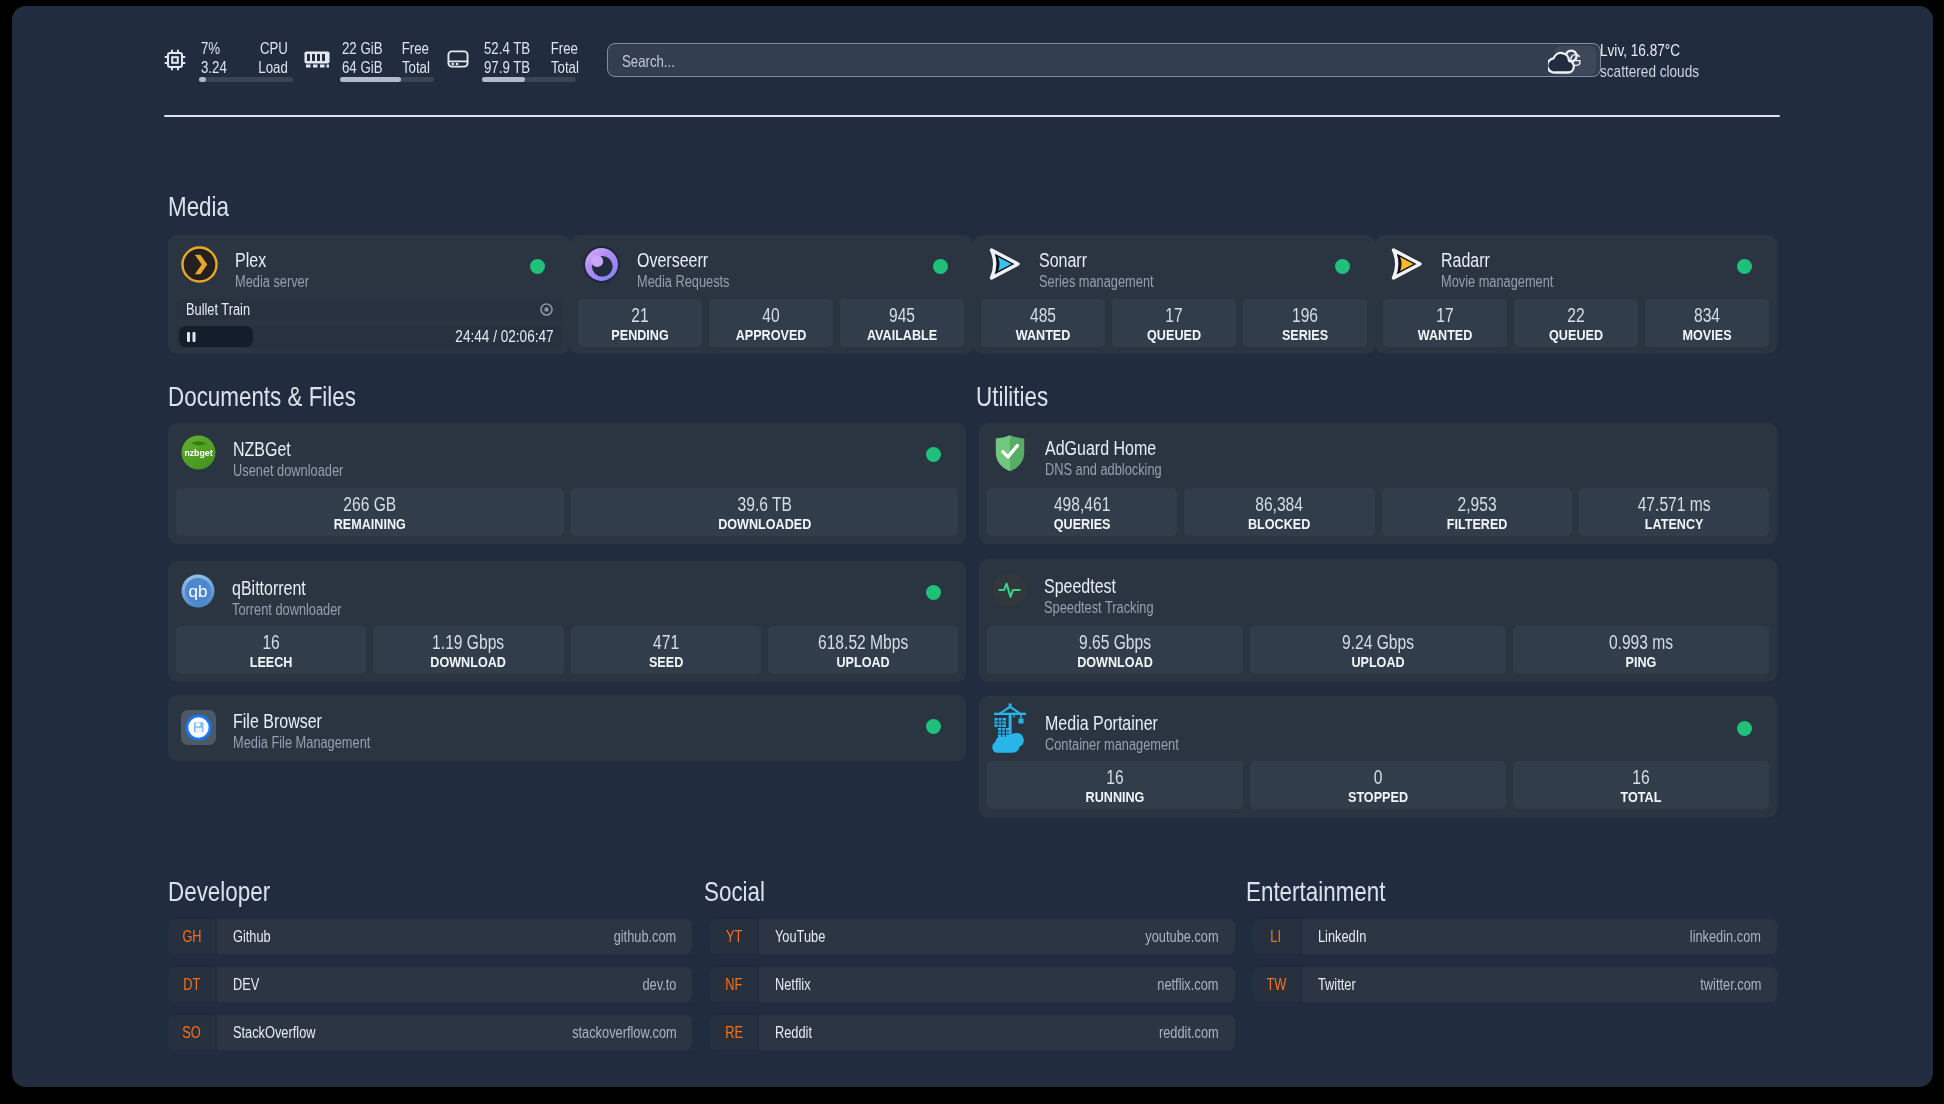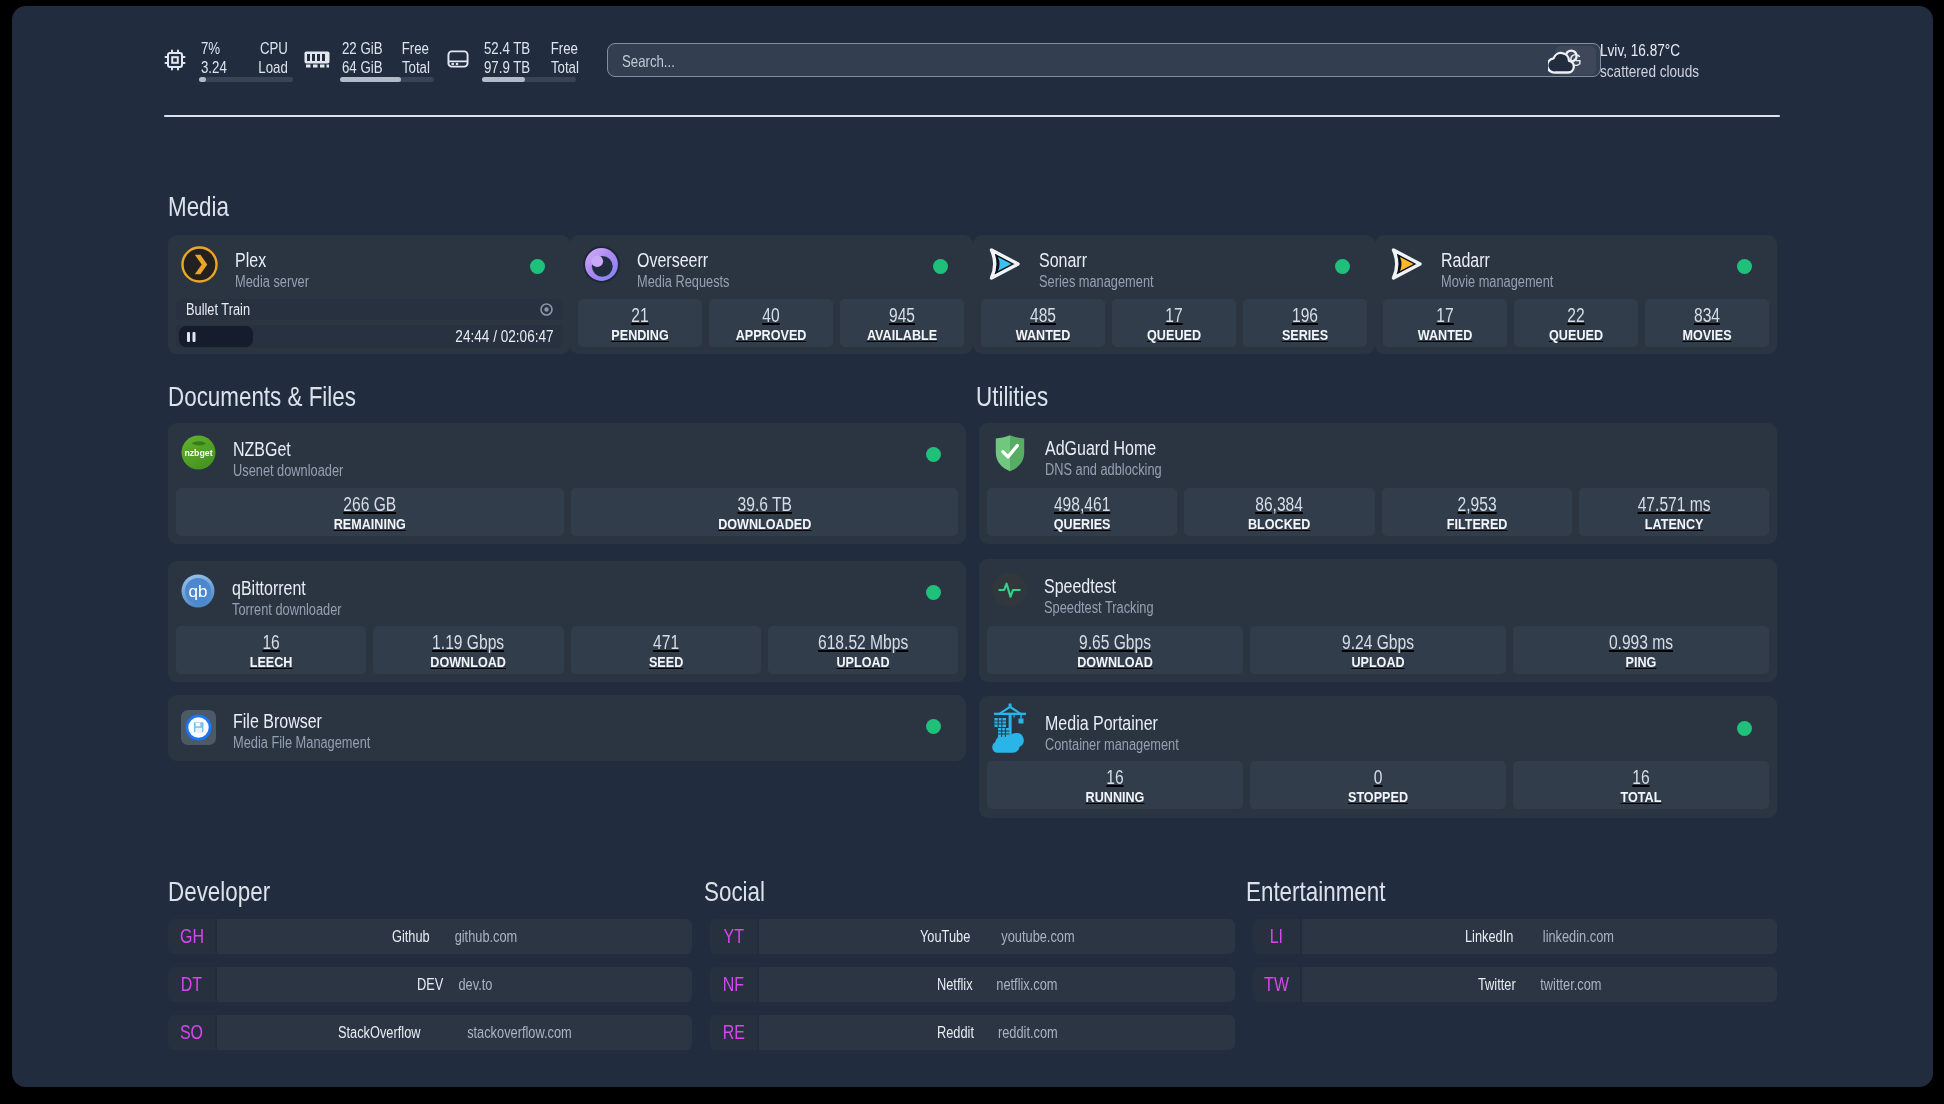--- a/index.html
+++ b/index.html
@@ -34,37 +34,37 @@
 .cols2 { position:absolute; left:156px; top:417px; width:1609px; display:grid; grid-template-columns:1fr 1fr; gap:13px; align-items:start; }
 
 .card { background:#2b3542; border-radius:9px; position:relative; height:119px; }
 .chead { position:absolute; left:13px; top:11px; display:flex; }
 .cicon { width:37px; height:37px; position:relative; }
 .ct { margin-left:17px; }
 .ct .t { font-size:20px; font-weight:500; color:#e9eef5; line-height:22px; margin-top:3px; transform:scaleX(0.8); transform-origin:left center; white-space:nowrap; }
 .ct .s { font-size:16px; color:#94a0b1; line-height:19px; margin-top:1px; transform:scaleX(0.8); transform-origin:left center; white-space:nowrap; }
 .dot { position:absolute; right:25px; top:24px; width:15px; height:15px; border-radius:50%; background:#1ec07a; }
 .stats { position:absolute; left:8px; right:8px; top:64px; height:48px; display:flex; gap:7px; }
-.stat { flex:1; background:#323d4b; border-radius:5px; text-align:center; padding-top:5px;text-decoration:underline; }
+.stat { flex:1; background:#323d4b; border-radius:5px; text-align:center; padding-top:5px; }
 .stat .v { font-size:20px; color:#d6dde7; line-height:22px; transform:scaleX(0.78); white-space:nowrap; }
 .stat .l { font-size:15px; font-weight:bold; color:#f2f5f9; line-height:17px; transform:scaleX(0.84); white-space:nowrap; }
 
 
 .prow1 { position:absolute; left:8px; right:8px; top:64px; height:21px; background:#27313f; border-radius:6px 6px 3px 3px; }
 .prow1 .bt { position:absolute; left:10px; top:2px; font-size:16px; color:#e9edf3; line-height:17px; transform:scaleX(0.8); transform-origin:left center; }
 .prow2 { position:absolute; left:8px; right:8px; top:90px; height:23px; background:#27313f; border-radius:3px 3px 6px 6px; }
 .ppill { position:absolute; left:3px; top:1px; width:74px; height:21px; background:#151c2b; border-radius:7px; }
 .ptime { position:absolute; right:9px; top:3px; font-size:16px; color:#e8ecf2; line-height:17px; transform:scaleX(0.85); transform-origin:right center; }
 
 
 .bookmarks { position:absolute; left:156px; top:913px; width:1609px; display:grid; grid-template-columns:repeat(3,1fr); gap:18px; }
 .bm { display:flex; height:35px; margin-bottom:13px; }
-.bm .ab { width:47px; background:#27303f; border-radius:6px 0 0 6px; color:#d946ef; font-size:20px; text-align:center; line-height:35px; margin-right:2px; }
+.bm .ab { width:47px; background:#27303f; border-radius:6px 0 0 6px; color:#f97316; font-size:16px; text-align:center; line-height:35px; margin-right:2px; }
 .bm .ab span { display:inline-block; transform:scaleX(0.8); }
-.bm .bd { flex:1; background:#2b3544; border-radius:0 6px 6px 0; display:flex; justify-content:center; align-items:center; padding:0 16px; }
+.bm .bd { flex:1; background:#2b3544; border-radius:0 6px 6px 0; display:flex; justify-content:space-between; align-items:center; padding:0 16px; }
 .bm .nm { font-size:16px; color:#e7ecf3; transform:scaleX(0.8); transform-origin:left center; }
 .bm .ur { font-size:16px; color:#a9b4c2; transform:scaleX(0.8); transform-origin:right center; }
 </style>
 </head>
 <body>
 <div class="page">
   <div class="topbar">
     <div class="res" style="left:-5px">
       <svg class="ri" width="24" height="24" viewBox="0 0 24 24" fill="none" stroke="#e2e7ef" stroke-width="2" stroke-linecap="round">
           <rect x="5" y="5" width="14" height="14" rx="2"></rect>

